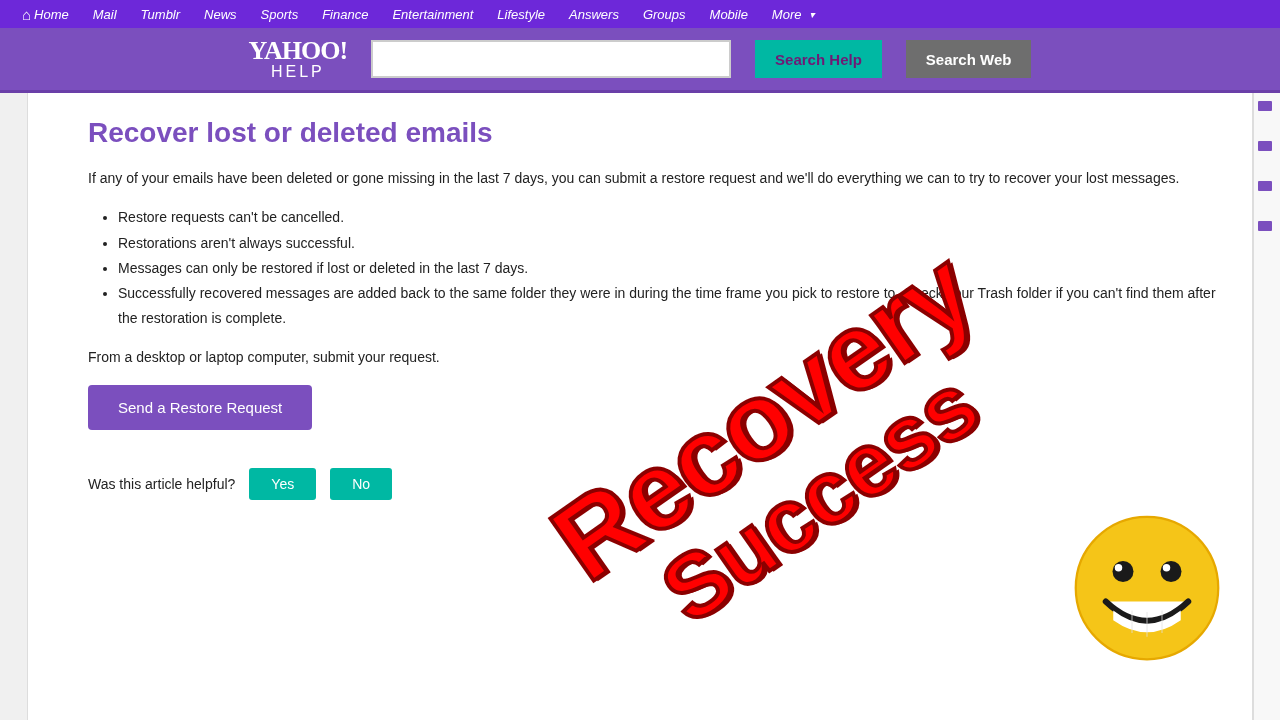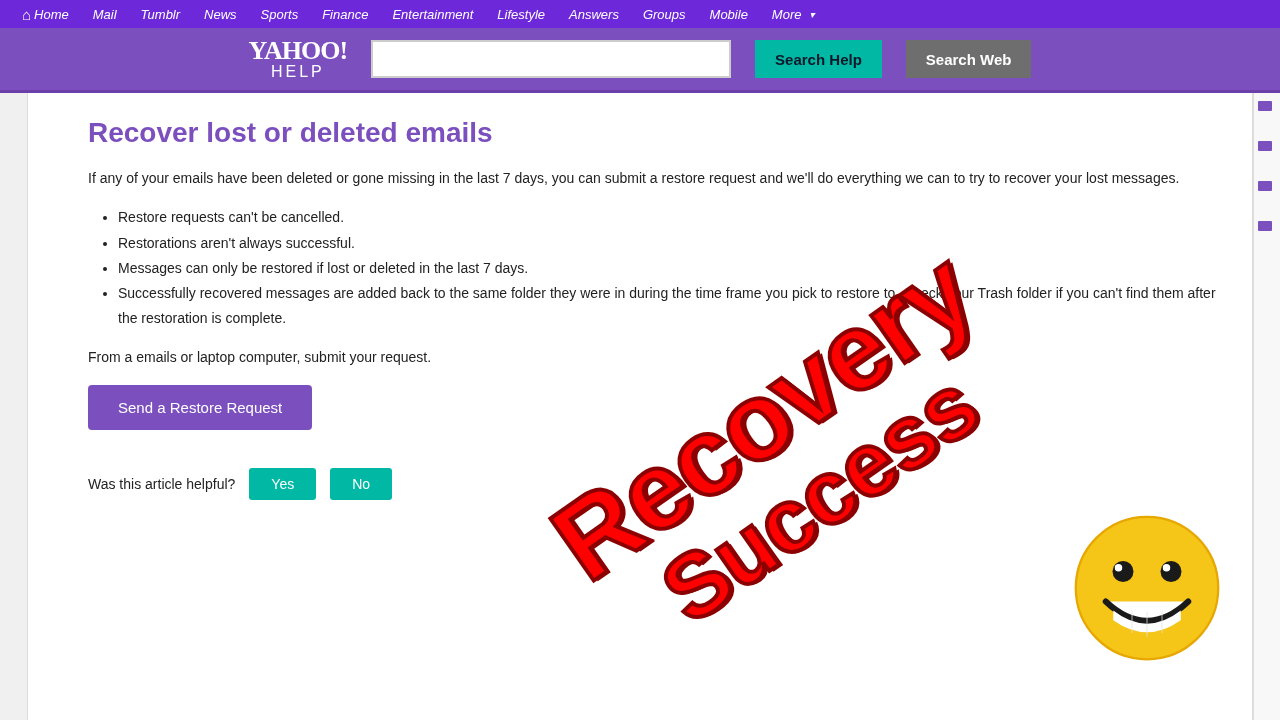--- a/index.html
+++ b/index.html
@@ -67,21 +67,21 @@
     .search-input {
       width: 360px;
       height: 38px;
       border: 2px solid #ccc;
       padding: 0 10px;
       font-size: 14px;
       outline: none;
     }
     .btn-search-help {
       background: #00b8a3;
-      color: #0f172a;
+      color: #701a75;
       border: none;
       height: 38px;
       padding: 0 20px;
       font-size: 15px;
       cursor: pointer;
       font-weight: bold;
     }
     .btn-search-web {
       background: #6e6e6e;
       color: #fff;
@@ -304,21 +304,21 @@
 
     <p class="intro-text">If any of your emails have been deleted or gone missing in the last 7 days, you can submit a restore request and we'll do everything we can to try to recover your lost messages.</p>
 
     <ul class="bullet-list">
       <li>Restore requests can't be cancelled.</li>
       <li>Restorations aren't always successful.</li>
       <li>Messages can only be restored if lost or deleted in the last 7 days.</li>
       <li>Successfully recovered messages are added back to the same folder they were in during the time frame you pick to restore to. Check your Trash folder if you can't find them after the restoration is complete.</li>
     </ul>
 
-    <p class="from-desktop-text">From a emails or laptop computer, submit your request.</p>
+    <p class="from-desktop-text">From a desktop or laptop computer, submit your request.</p>
 
     <button class="btn-restore">Send a Restore Request</button>
 
     <div class="helpful-row">
       <span class="helpful-label">Was this article helpful?</span>
       <button class="btn-yes">Yes</button>
       <button class="btn-no">No</button>
     </div>
 
     

